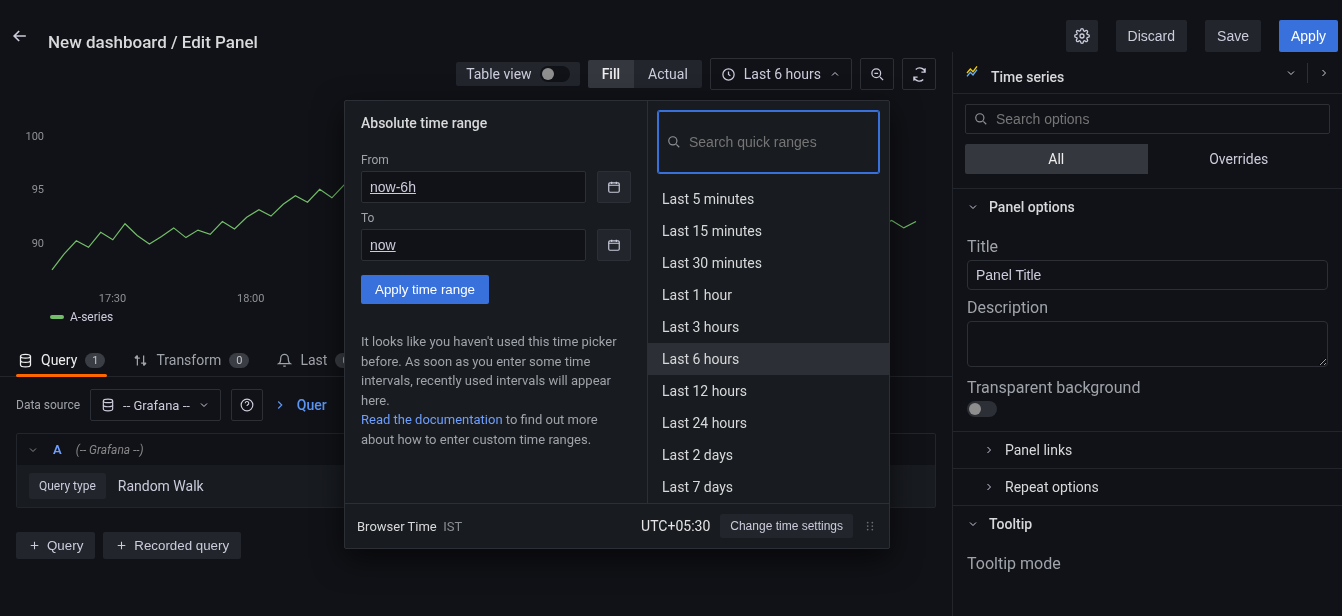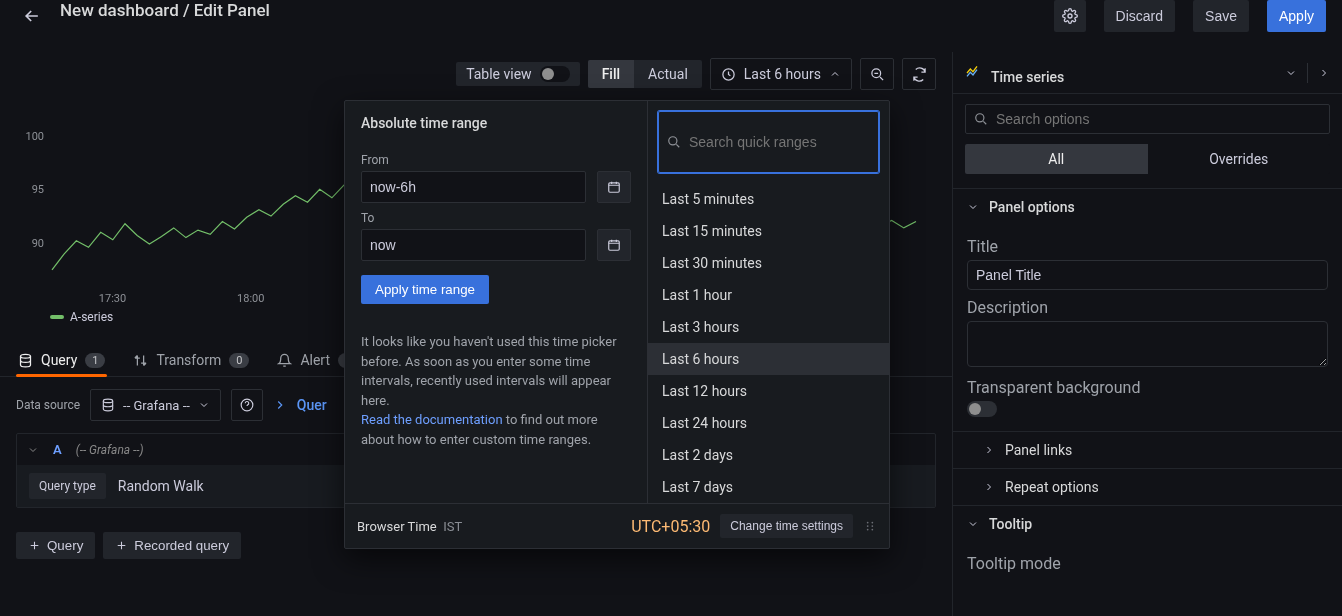--- a/index.html
+++ b/index.html
@@ -9,22 +9,22 @@
   color: #ccccdc;
   font-family: -apple-system, BlinkMacSystemFont, "Segoe UI", Roboto, sans-serif;
   font-size: 14px;
   position: relative;
 }
 svg { display: block; }
 
 
 .header {
   height: 52px;
-  display: flex; align-items: flex-start;
-  padding: 0 16px;
+  display: flex; align-items: flex-end;
+  padding: 0 4px;
   gap: 12px;
 }
 .back-btn { width: 32px; height: 32px; display: flex; align-items: center; justify-content: center; cursor: pointer; }
 .breadcrumb { font-size: 17px; font-weight: 500; color: #d8d9da; flex: 1; }
 .hdr-btn {
   background: #22252b; border: none; color: #ccccdc;
   padding: 6px 12px; height: 32px; border-radius: 2px; cursor: pointer;
   font-size: 14px; display: flex; align-items: center; justify-content: center;
 }
 .hdr-btn.icon-only { width: 32px; padding: 0; }
@@ -110,38 +110,38 @@
 .popover {
   position: absolute; top: 100px; left: 344px; width: 546px;
   background: #181b1f; border: 1px solid #2c2f35; border-radius: 2px;
   box-shadow: 0 10px 30px rgba(0,0,0,0.6); z-index: 50;
   display: flex; flex-direction: column;
 }
 .pop-body { display: flex; }
 .pop-left { width: 316px; padding: 14px 16px; }
 .pop-left h4 { font-size: 14px; font-weight: 500; color: #d8d9da; margin-bottom: 22px; }
 .pop-left .fld-l { font-size: 12px; color: #9fa3aa; margin: 8px 0 4px 0; }
-.date-row { display: flex; gap: 11px; }
+.date-row { display: flex; gap: 11px; text-decoration: underline; }
 .date-row .ti { flex: 1; background: #111217; border: 1px solid #2c2f35; color: #ccccdc; padding: 7px 8px; border-radius: 2px; font-size: 14px; outline: none; }
 .cal-btn { width: 34px; display: flex; align-items: center; justify-content: center; background: #22252b; border: 1px solid #2c2f35; border-radius: 2px; }
 .apply-range { margin-top: 14px; background: #3871dc; border: none; color: #fff; padding: 7px 14px; border-radius: 2px; font-weight: 500; cursor: pointer; }
 .pop-hint { margin-top: 28px; font-size: 13px; line-height: 1.5; color: #9fa3aa; }
 .pop-hint a { color: #6e9fff; text-decoration: none; }
 .pop-right { flex: 1; border-left: 1px solid #2c2f35; display: flex; flex-direction: column; }
 .qsearch { margin: 10px; display: flex; align-items: center; gap: 8px; border: 1px solid #3871dc; border-radius: 2px; padding: 22px 8px; box-shadow: 0 0 0 1px #3871dc; }
 .qsearch input { background: transparent; border: none; outline: none; color: #ccccdc; flex: 1; font-size: 14px; }
 .qlist { flex: 1; overflow: hidden; }
 .qitem { padding: 8px 14px; cursor: pointer; font-size: 14px; color: #d8d9da; }
 .qitem.selected { background: #2c2f35; }
 .pop-foot { display: flex; align-items: center; justify-content: space-between; padding: 10px 12px; border-top: 1px solid #2c2f35; font-size: 13px; }
 .pop-foot-l { color: #d8d9da; }
 .pop-foot-l span { color: #8a8e95; }
 .pop-foot-r { display: flex; align-items: center; gap: 10px; }
 .ct-btn { background: #22252b; border: none; color: #ccccdc; padding: 5px 10px; border-radius: 2px; font-size: 12px; cursor: pointer; }
-.tz { color: #fdba74; font-size: 16px; }
+.tz { color: #e5e5e5; font-size: 14px; }
 .axis-text { font-size: 11px; fill: #8e9197; }
 </style>
 </head>
 <body>
 
 <div class="header">
   <div class="back-btn">
     <svg width="20" height="20" viewBox="0 0 24 24" fill="none" stroke="#ccccdc" stroke-width="2">
         <path d="M19 12H5M11 18l-6-6 6-6"></path>
       </svg>
@@ -228,21 +228,21 @@
         <svg width="15" height="15" viewBox="0 0 24 24" fill="none" stroke="currentColor" stroke-width="2">
             <path d="M7 4v16M17 4v16M3 8h8M13 16h8M3 8l4-4M21 16l-4 4"></path>
           </svg>
         <span>Transform</span>
         <span class="tab-badge">0</span>
       </div>
       <div class="tab">
         <svg width="15" height="15" viewBox="0 0 24 24" fill="none" stroke="currentColor" stroke-width="2">
             <path d="M18 8a6 6 0 1 0-12 0c0 7-3 9-3 9h18s-3-2-3-9M10 21h4"></path>
           </svg>
-        <span>Alert</span>
+        <span>Last</span>
         <span class="tab-badge">0</span>
       </div>
     </div>
 
     <div class="qbody">
       <div class="ds-row">
         <span class="ds-label">Data source</span>
         <div class="ds-select">
           <svg width="14" height="14" viewBox="0 0 24 24" fill="none" stroke="#ccccdc" stroke-width="2">
               <ellipse cx="12" cy="5" rx="8" ry="3"></ellipse>

